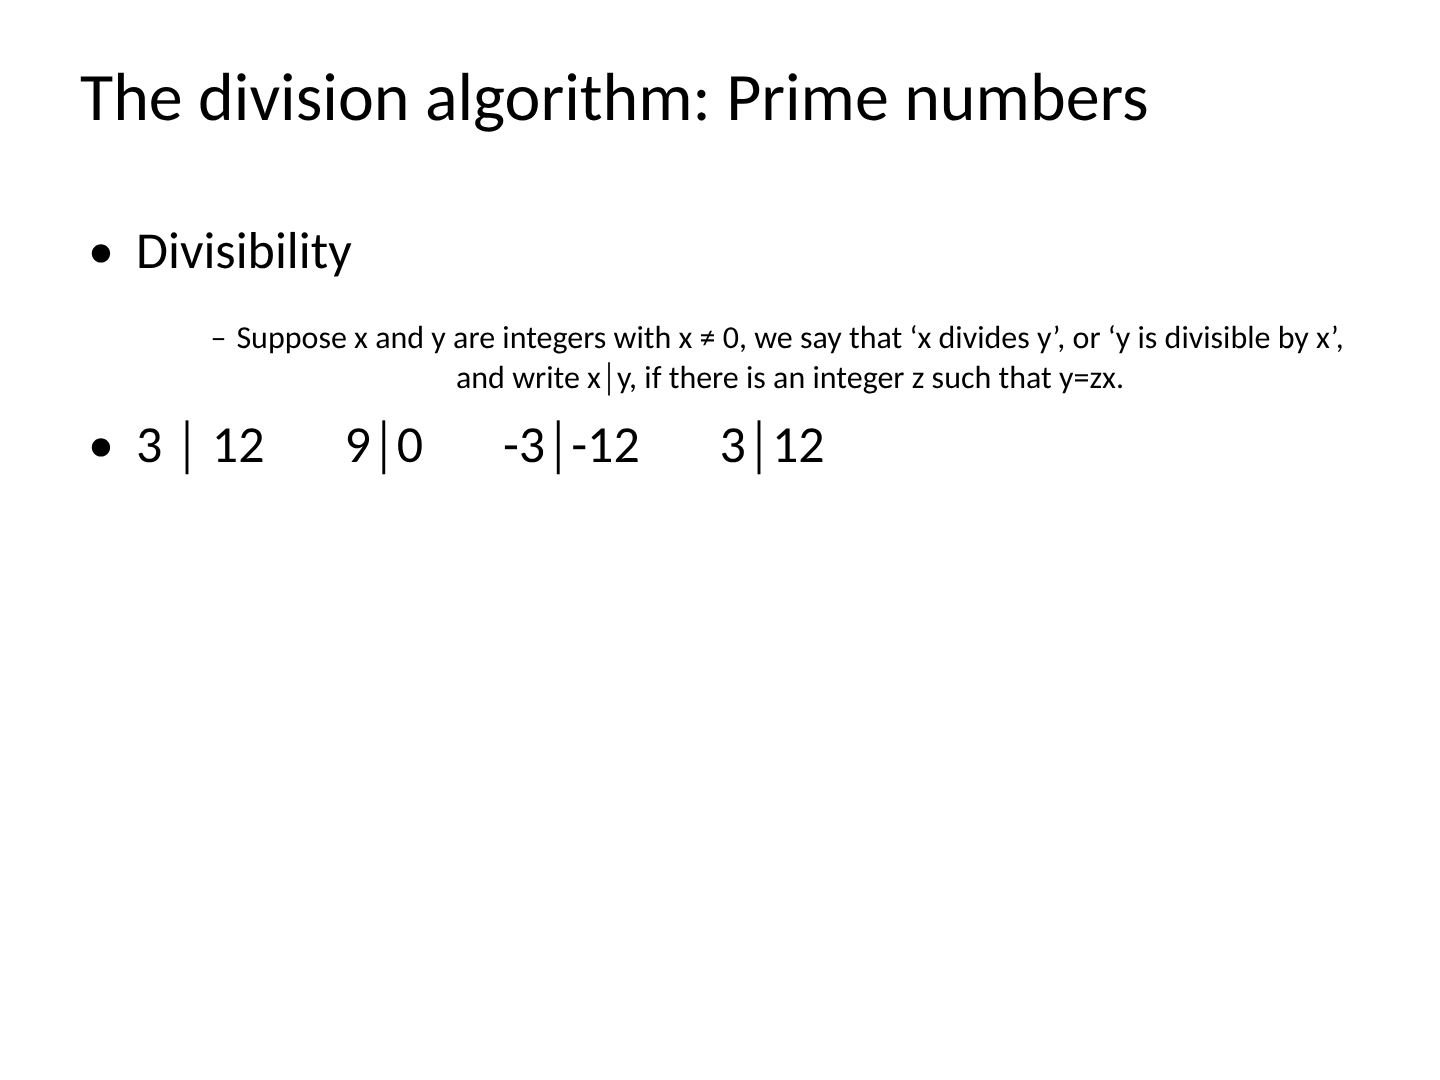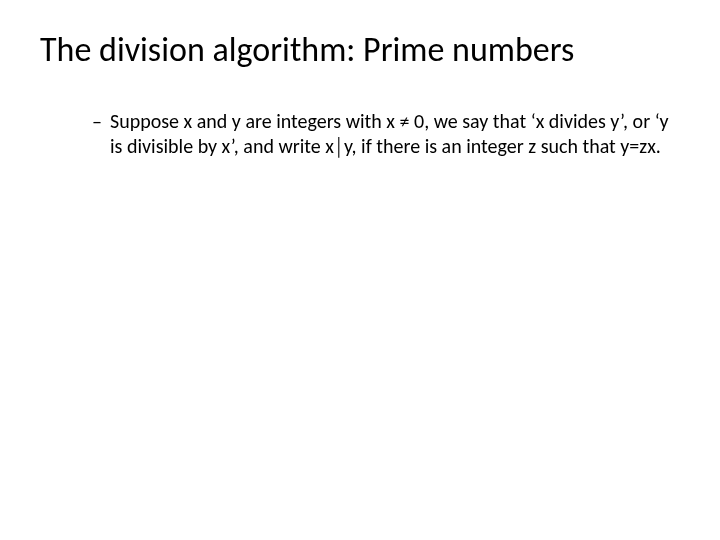--- a/index.html
+++ b/index.html
@@ -32,26 +32,27 @@
     line-height: 1.25;
   }
   .bullet-l1::before {
     content: "•";
     position: absolute;
     left: 4px;
     top: 0;
     font-size: 26px;
   }
   .bullet-l2 {
-    font-size: 20px;
+    font-size: 16px;
     margin: 18px 0 6px 0;
     padding-left: 70px;
     position: relative;
     line-height: 1.25;
     text-indent: -18px;
+    text-align: center;
   }
   .bullet-l2::before {
     content: "–";
     display: inline-block;
     width: 18px;
     text-indent: 0;
   }
   .examples-row {
     font-size: 26px;
     margin: 6px 0 6px 0;
@@ -71,19 +72,26 @@
     margin-right: 34px;
   }
 </style>
 </head>
 <body>
 
 <div class="slide">
 
   <h1 class="title">The division algorithm: Prime numbers</h1>
 
+  <div class="bullet-l1">Divisibility</div>
 
   <div class="bullet-l2">Suppose x and y are integers with x ≠ 0, we say that ‘x divides y’, or ‘y is divisible by x’, and write x│y, if there is an integer z such that y=zx.</div>
 
 
+  <div class="examples-row">
+    <span class="ex">3 │ 12</span>
+    <span class="ex">9│0</span>
+    <span class="ex">-3│-12</span>
+    <span class="ex">3│12</span>
+  </div>
 
 
 </div>
 
 </body></html>

